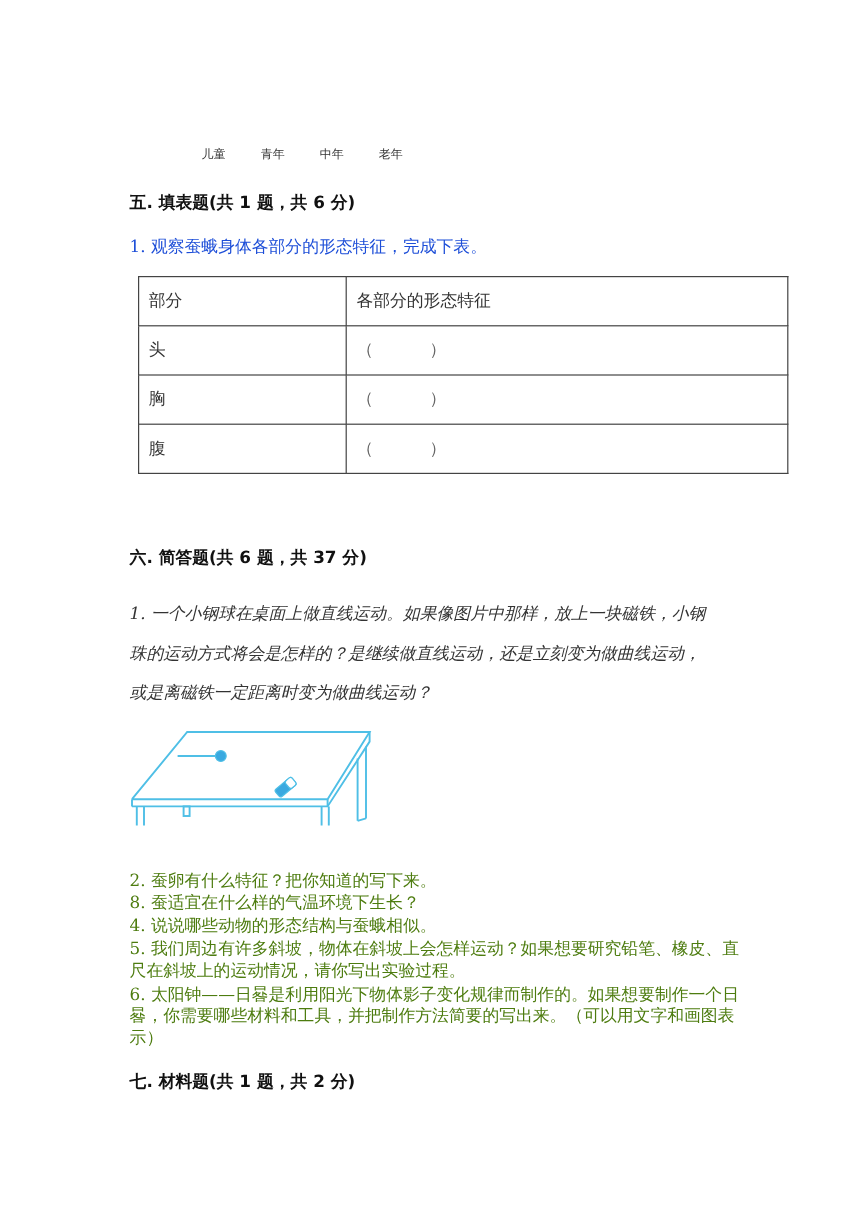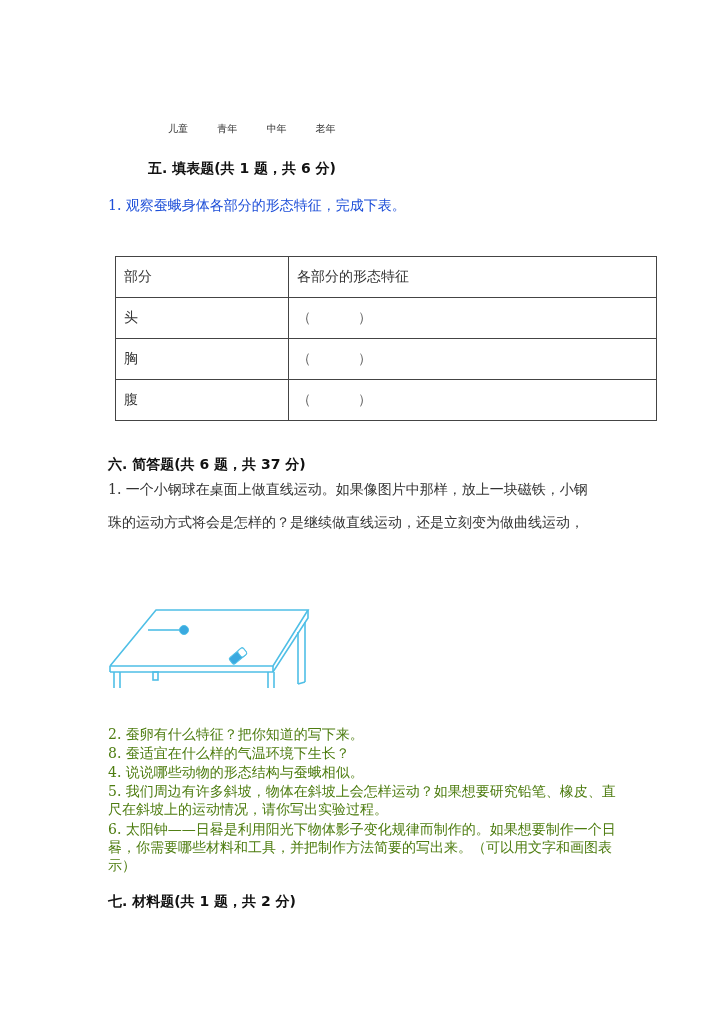--- a/index.html
+++ b/index.html
@@ -12,40 +12,40 @@
   .options { top: 122px; left: 168px; font-size: 10px; color: #333; }
   .options span { margin-right: 26px; }
   .section-title {
     font-family: "DejaVu Sans", "Liberation Sans", sans-serif;
     font-weight: bold; font-size: 14px; color: #111; left: 108px;
   }
   .q { left: 108px; font-size: 14px; color: #1d4ed8; }
   .para { left: 108px; width: 520px; font-size: 14px; color: #333; line-height: 33px; }
   .list { left: 108px; width: 515px; font-size: 14px; color: #4d7c0f; line-height: 18px; }
   table.feat {
-    position: absolute; left: 115px; top: 256px; width: 542px;
+    position: absolute; left: 115px; top: 230px; width: 542px;
     border-collapse: collapse; font-family: "DejaVu Sans", "Liberation Sans", sans-serif;
     font-size: 14px; color: #333;
   }
   table.feat td { border: 1.3px solid #444; height: 40px; padding: 0 8px; }
   table.feat td.c1 { width: 156px; }
   .paren { color: #666; letter-spacing: 1px; }
   .paren .gap { display: inline-block; width: 46px; }
 </style>
 </head>
 <body>
 
 <div class="abs options">
   <span>儿童</span>
   <span>青年</span>
   <span>中年</span>
   <span>老年</span>
 </div>
 
-<div class="abs section-title" style="top:160px;margin-left:40px;">五. 填表题(共 1 题，共 6 分)</div>
+<div class="abs section-title" style="top:160px;">五. 填表题(共 1 题，共 6 分)</div>
 <div class="abs q" style="top:197px;">1. 观察蚕蛾身体各部分的形态特征，完成下表。</div>
 
 <table class="feat">
   <tbody>
       <tr>
     <td class="c1">部分</td>
     <td>各部分的形态特征</td>
   </tr>
   <tr>
     <td class="c1">头</td>
@@ -57,23 +57,24 @@
   </tr>
   <tr>
     <td class="c1">腹</td>
     <td><span class="paren"><span>（</span><span class="gap"></span><span>）</span></span></td>
   </tr>
 </tbody>
   </table>
 
 <div class="abs section-title" style="top:456px;">六. 简答题(共 6 题，共 37 分)</div>
 
-<div class="abs para" style="top:473px;">
+<div class="abs para" style="top:496px;font-style:italic;">
   <div>1. 一个小钢球在桌面上做直线运动。如果像图片中那样，放上一块磁铁，小钢</div>
   <div>珠的运动方式将会是怎样的？是继续做直线运动，还是立刻变为做曲线运动，</div>
+  <div>或是离磁铁一定距离时变为做曲线运动？</div>
 </div>
 
 <svg class="abs" style="left:108px; top:604px;" width="205" height="86" viewBox="0 0 205 86">
   <g fill="none" stroke="#4fbfe6" stroke-width="1.6">
 
     <polyline points="2,62 48,6 200,6 165,62 2,62"></polyline>
     <polyline points="2,68 165,68 200,14 200,6"></polyline>
     <line x1="2" y1="62" x2="2" y2="68"></line>
     <line x1="165" y1="62" x2="165" y2="68"></line>
 

